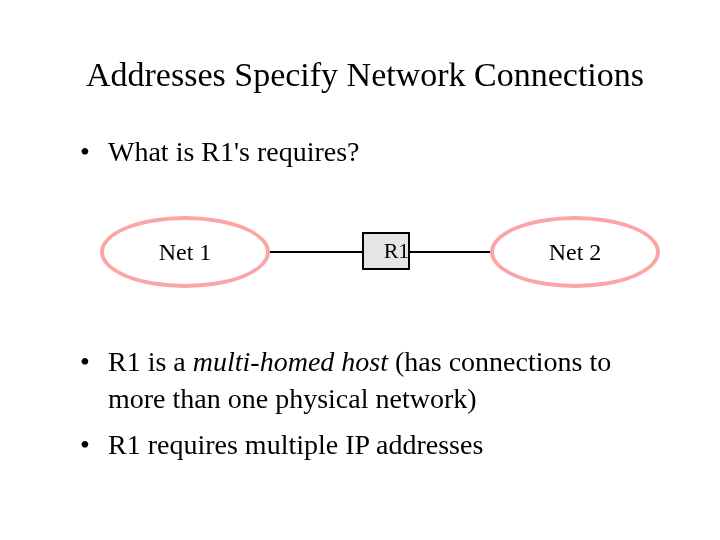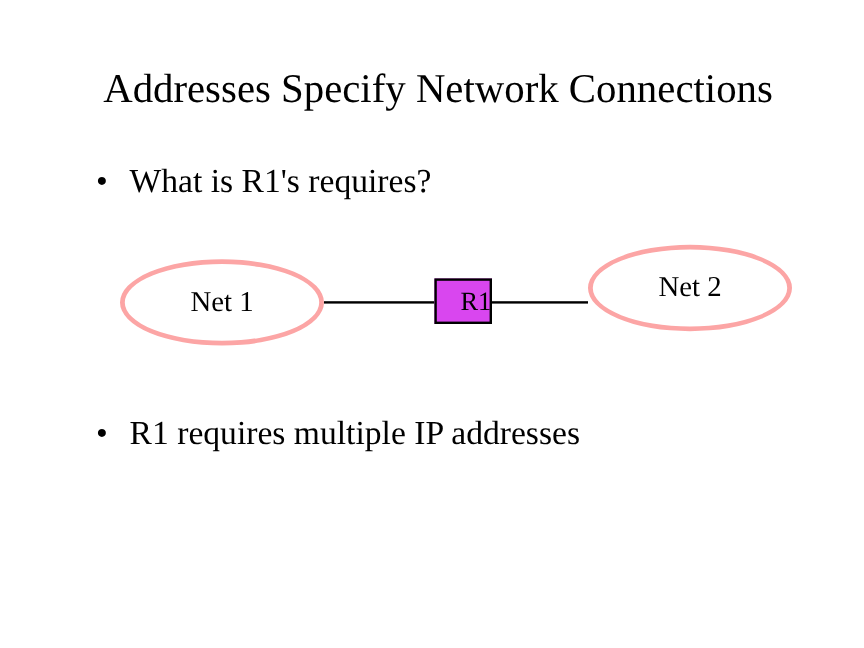--- a/index.html
+++ b/index.html
@@ -63,36 +63,36 @@
     box-sizing: border-box;
   }
   .cloud.left {
     left: 0;
     top: 12px;
     width: 170px;
     height: 72px;
   }
   .cloud.right {
     left: 390px;
-    top: 0;
+    top: 12px;
     width: 170px;
     height: 72px;
   }
   .router {
     position: absolute;
     left: 262px;
     top: 28px;
     width: 48px;
     height: 38px;
     border: 2px solid #000;
     display: flex;
     align-items: center;
     justify-content: center;
     font-size: 22px;
-    background: #d946ef;
+    background: #e5e5e5;
     box-sizing: border-box;
     padding-left: 21px;
   }
   .link {
     position: absolute;
     top: 47px;
     height: 2px;
     background: #000;
   }
   .link.l1 { left: 170px; width: 92px; }
@@ -117,16 +117,19 @@
     </div>
     <div class="router">
       <span>R1</span>
     </div>
     <div class="cloud right">
       <span>Net 2</span>
     </div>
   </div>
 
   <ul class="bullets">
+    <li>
+      <span>R1 is a </span><span class="italic">multi-homed host</span><span>  (has connections to more than one physical network)</span>
+    </li>
     <li>R1 requires multiple IP addresses</li>
   </ul>
 
 </div>
 
 </body></html>

